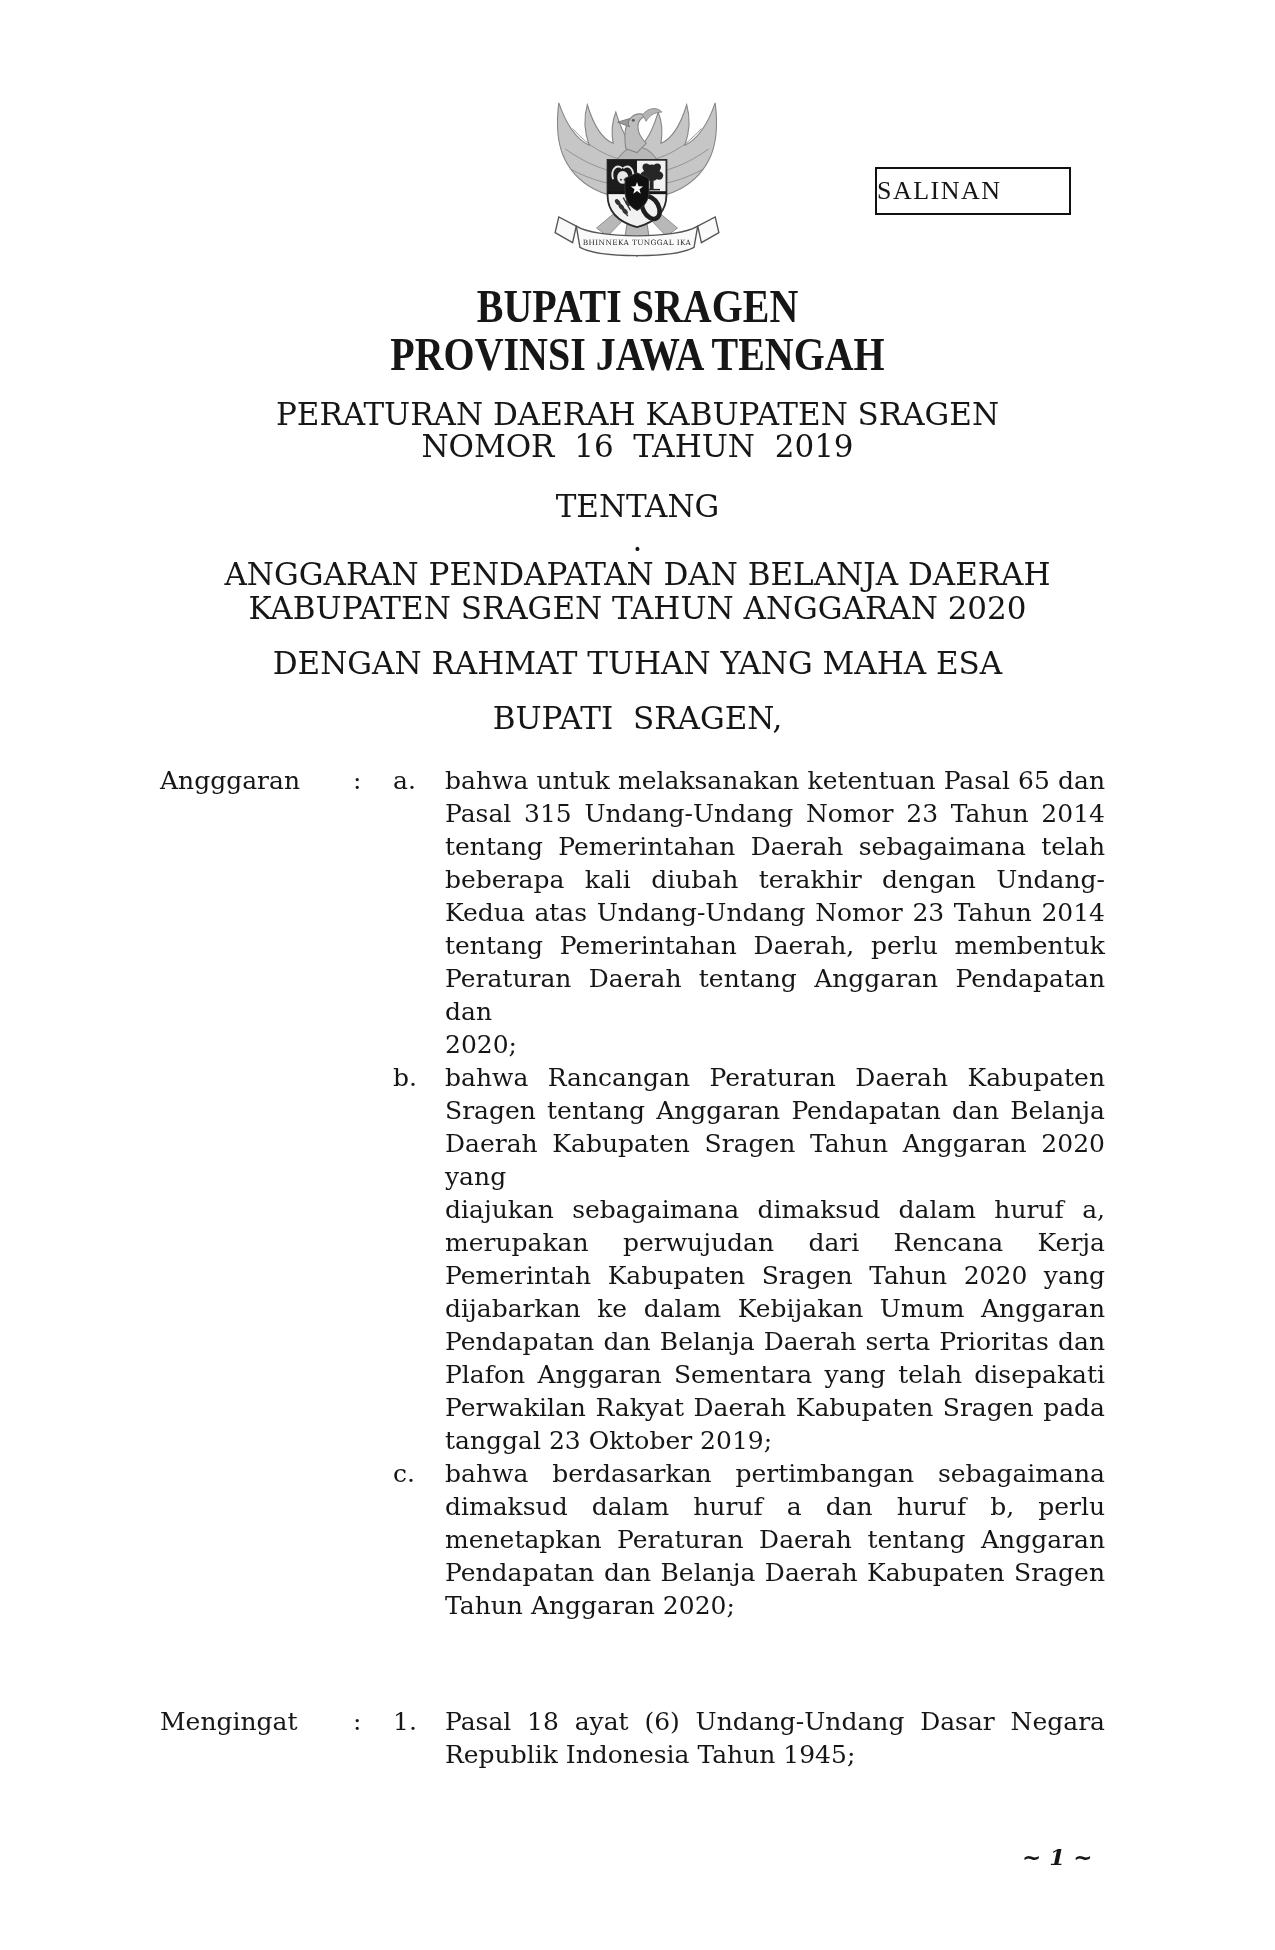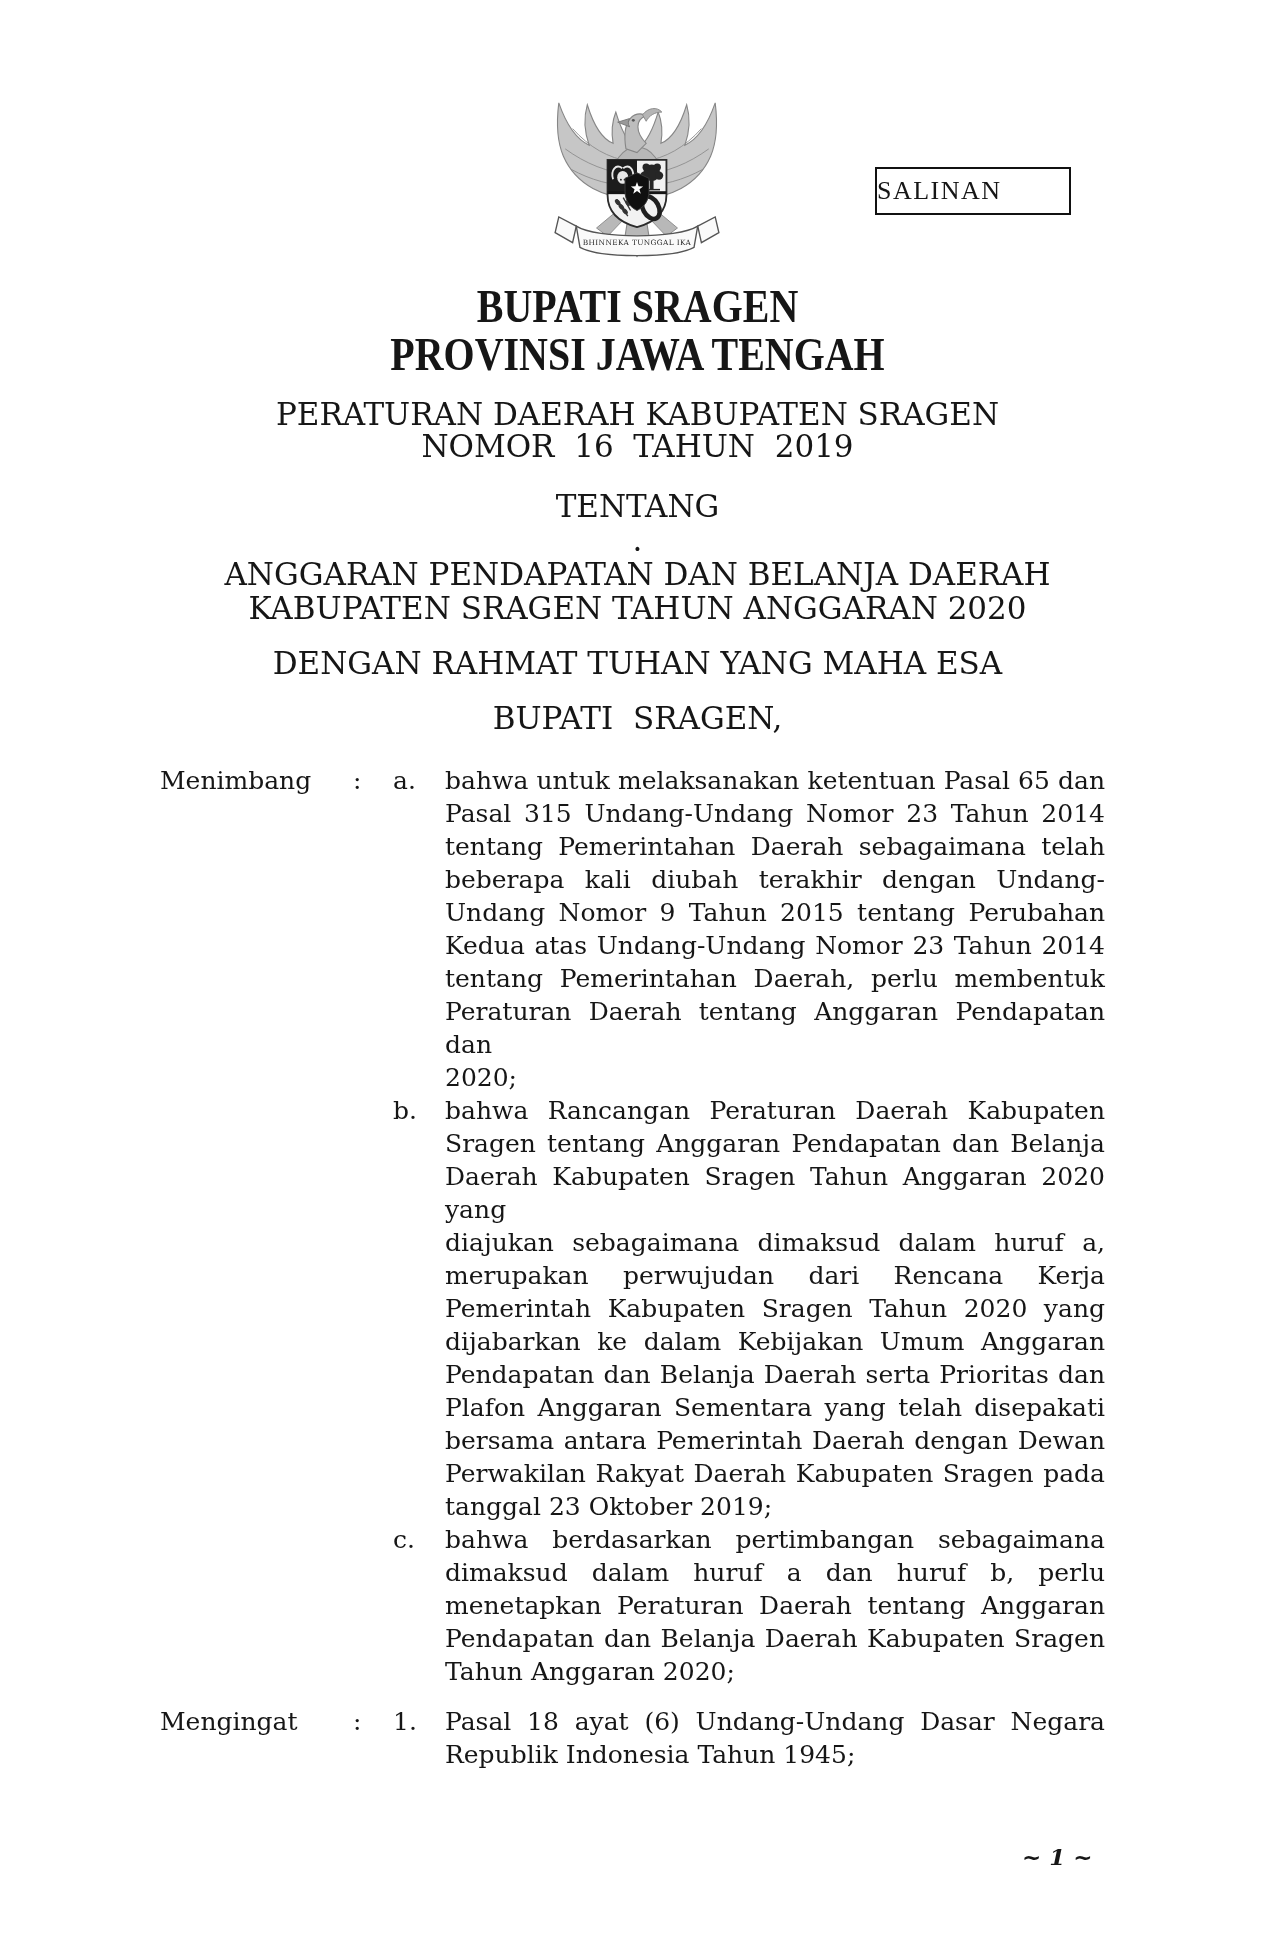--- a/index.html
+++ b/index.html
@@ -126,50 +126,48 @@
   <div class="h sub" id="d1">PERATURAN DAERAH KABUPATEN SRAGEN</div>
   <div class="h sub" id="d2">NOMOR  16  TAHUN  2019</div>
   <div class="h sub" id="tt">TENTANG</div>
   <div class="h sub" id="dot">.</div>
   <div class="h sub" id="s1">ANGGARAN PENDAPATAN DAN BELANJA DAERAH</div>
   <div class="h sub" id="s2">KABUPATEN SRAGEN TAHUN ANGGARAN 2020</div>
   <div class="h sub" id="inv">DENGAN RAHMAT TUHAN YANG MAHA ESA</div>
   <div class="h sub" id="sal">BUPATI  SRAGEN,</div>
 
   <div class="clause" id="menimbang">
-    <div class="clabel">Menimbang</div>
+    <div class="clabel">Angggaran</div>
     <div class="ccolon">:</div>
     <div class="citems">
         <div class="item">
           <div class="marker">a.</div>
           <div class="lines">
             <div class="jl">bahwa untuk melaksanakan ketentuan Pasal 65 dan</div>
             <div class="jl">Pasal 315 Undang-Undang Nomor 23 Tahun 2014</div>
             <div class="jl">tentang Pemerintahan Daerah sebagaimana telah</div>
             <div class="jl">beberapa kali diubah terakhir  dengan Undang-</div>
-            <div class="jl">Undang Nomor 9 Tahun 2015 tentang Perubahan</div>
             <div class="jl">Kedua atas Undang-Undang Nomor 23 Tahun 2014</div>
             <div class="jl">tentang Pemerintahan Daerah, perlu membentuk</div>
             <div class="jl">Peraturan Daerah tentang Anggaran Pendapatan dan</div>
             <div class="jl last">2020;</div>
           </div>
         </div>
         <div class="item">
           <div class="marker">b.</div>
           <div class="lines">
             <div class="jl">bahwa Rancangan Peraturan Daerah Kabupaten</div>
             <div class="jl">Sragen tentang Anggaran Pendapatan dan Belanja</div>
             <div class="jl">Daerah Kabupaten Sragen Tahun Anggaran 2020 yang</div>
             <div class="jl">diajukan sebagaimana dimaksud dalam huruf a,</div>
             <div class="jl">merupakan perwujudan dari Rencana Kerja</div>
             <div class="jl">Pemerintah Kabupaten  Sragen Tahun 2020 yang</div>
             <div class="jl">dijabarkan ke dalam Kebijakan Umum Anggaran</div>
             <div class="jl">Pendapatan dan Belanja Daerah serta Prioritas dan</div>
             <div class="jl">Plafon  Anggaran Sementara yang telah disepakati</div>
-            <div class="jl">bersama antara Pemerintah Daerah  dengan Dewan</div>
             <div class="jl">Perwakilan Rakyat Daerah Kabupaten Sragen pada</div>
             <div class="jl last">tanggal 23 Oktober 2019;</div>
           </div>
         </div>
         <div class="item">
           <div class="marker">c.</div>
           <div class="lines">
             <div class="jl">bahwa berdasarkan pertimbangan sebagaimana</div>
             <div class="jl">dimaksud dalam huruf a dan huruf b, perlu</div>
             <div class="jl">menetapkan Peraturan Daerah tentang Anggaran</div>

